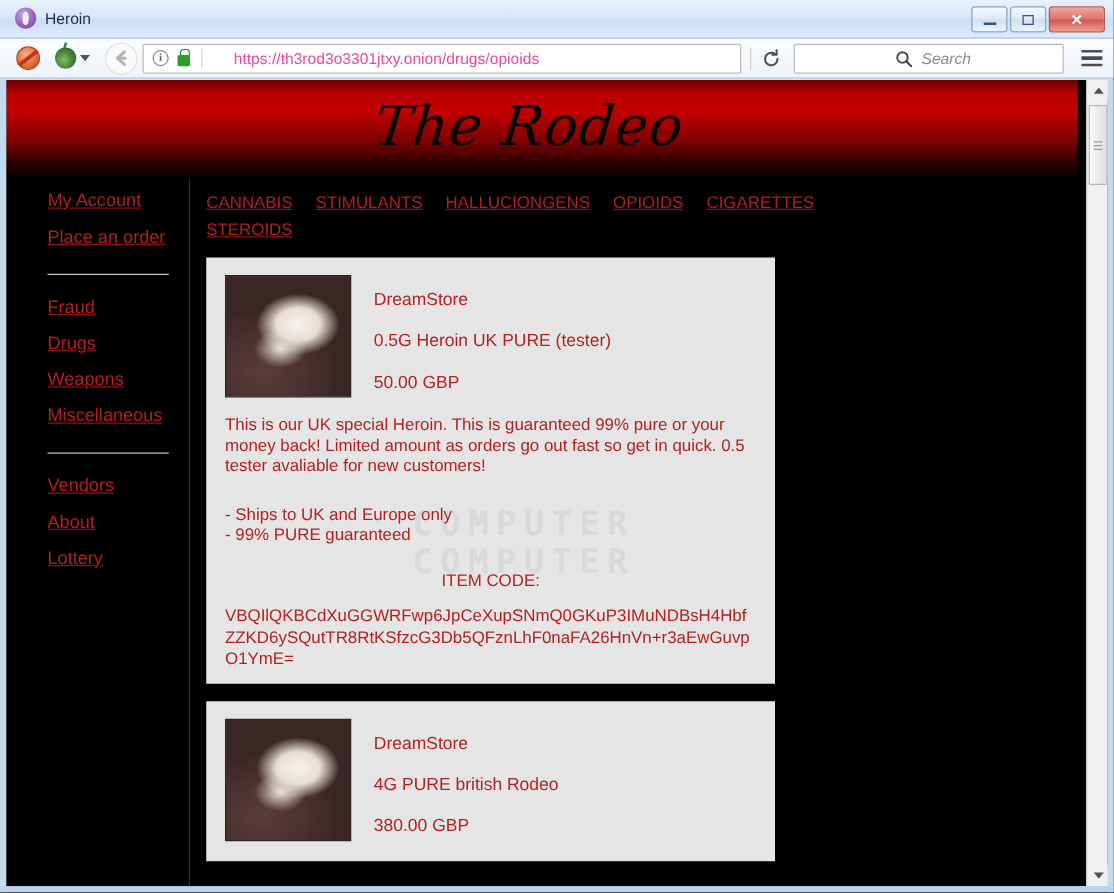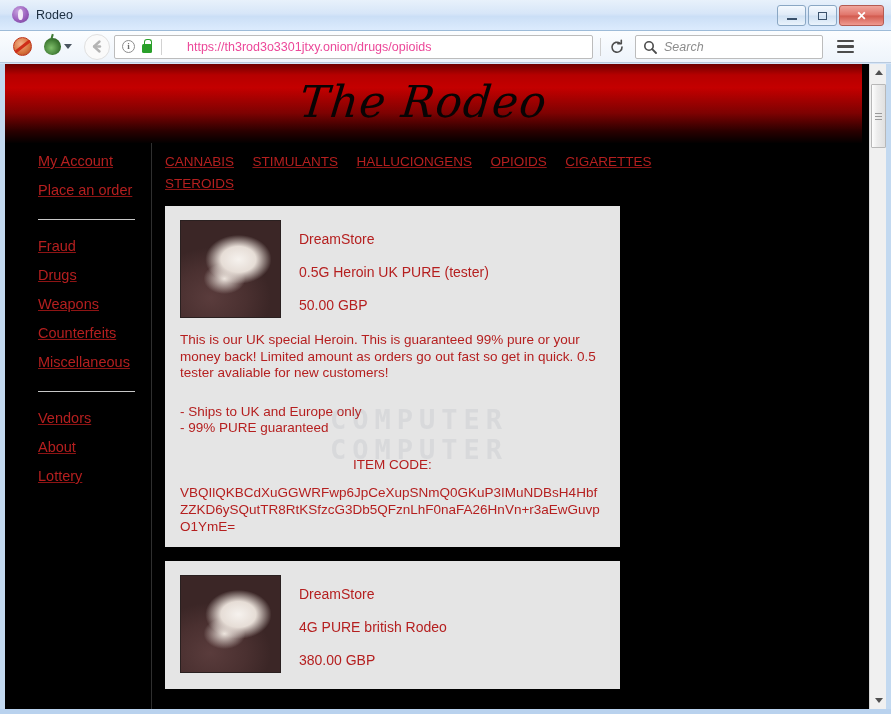--- a/index.html
+++ b/index.html
@@ -104,23 +104,23 @@
   .lock::before {
     content: ""; position: absolute; left: 2px; top: -5px; width: 6px; height: 6px;
     border: 1.8px solid #2aa02a; border-bottom: none; border-radius: 3px 3px 0 0;
   }
   .url-sep { margin-left: 9px; width: 1px; height: 16px; background: #d2d2d2; }
   .url-text { margin-left: 25px; font-size: 12.5px; color: #ec4899; white-space: nowrap; }
   .reload-wrap { margin-left: 7px; display: flex; align-items: center; }
   .vsep { width: 1px; height: 18px; background: #cfcfcf; margin-right: 8px; }
 
   .searchbar {
-    margin-left: 10px; width: 188px; height: 24px;
+    margin-left: 10px; width: 216px; height: 24px;
     background: #fff; border: 1px solid #bcbcbc; border-radius: 2px;
-    display: flex; align-items: center;
+    display: flex; align-items: center; justify-content: center;
   }
   .search-ph { margin-left: 7px; font-size: 12.5px; color: #8c8c8c; font-style: italic; }
   .hamburger { margin-left: 14px; display: flex; flex-direction: column; gap: 3px; }
   .hamburger i { display: block; width: 17px; height: 2.5px; background: #4c4c4c; border-radius: 1px; }
 
   
   .viewport {
     position: absolute; left: 5px; top: 64px; width: 881px; height: 645px;
     background: #000; overflow: hidden;
   }
@@ -222,21 +222,21 @@
   .edge-bottom { position: absolute; left: 0; bottom: 0; width: 891px; height: 5px; background: #b9d2ee; }
 </style>
 </head>
 <body>
 
 <div id="app">
 
   <div class="titlebar">
     <div class="title-left">
       <span class="tor-logo"></span>
-      <span class="title-text">Rodeo</span>
+      <span class="title-text">Heroin</span>
     </div>
     <div class="wincontrols">
       <div class="wbtn">
           <span class="mini"></span>
         </div>
       <div class="wbtn">
           <span class="box"></span>
         </div>
       <div class="wbtn close">✕</div>
     </div>
@@ -294,21 +294,20 @@
     <div class="page-body">
 
       <div class="sidebar">
         <div class="side-gap"></div>
         <a class="side-link">My Account</a>
         <a class="side-link">Place an order</a>
         <div class="side-rule"></div>
         <a class="side-link">Fraud</a>
         <a class="side-link">Drugs</a>
         <a class="side-link">Weapons</a>
-        <a class="side-link">Counterfeits</a>
         <a class="side-link">Miscellaneous</a>
         <div class="side-rule"></div>
         <a class="side-link">Vendors</a>
         <a class="side-link">About</a>
         <a class="side-link">Lottery</a>
       </div>
       <div class="side-divider"></div>
 
       <div class="content">
 

